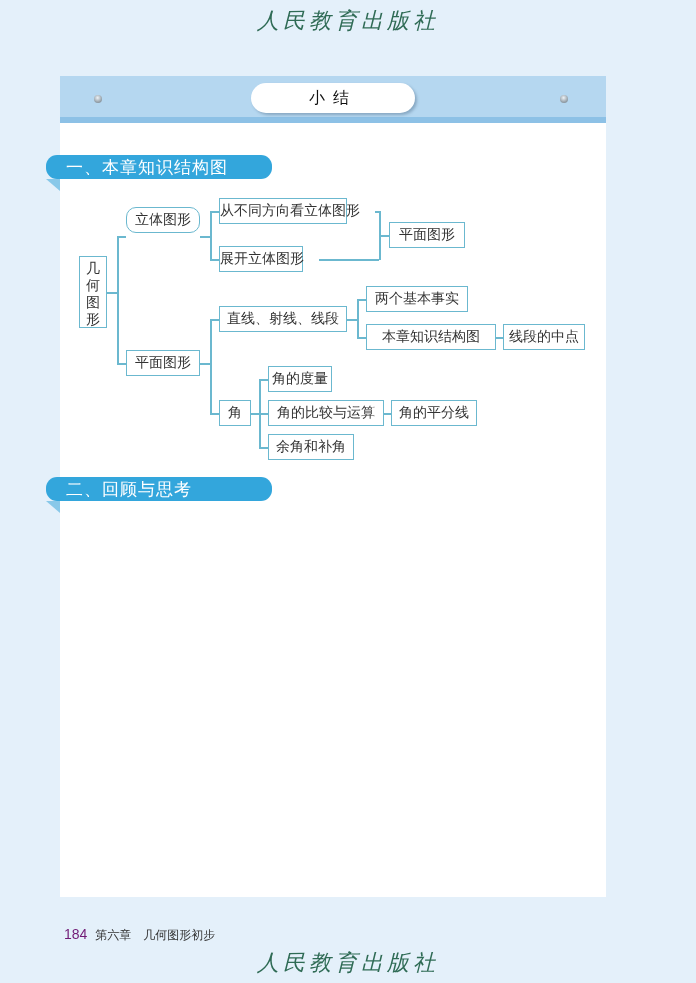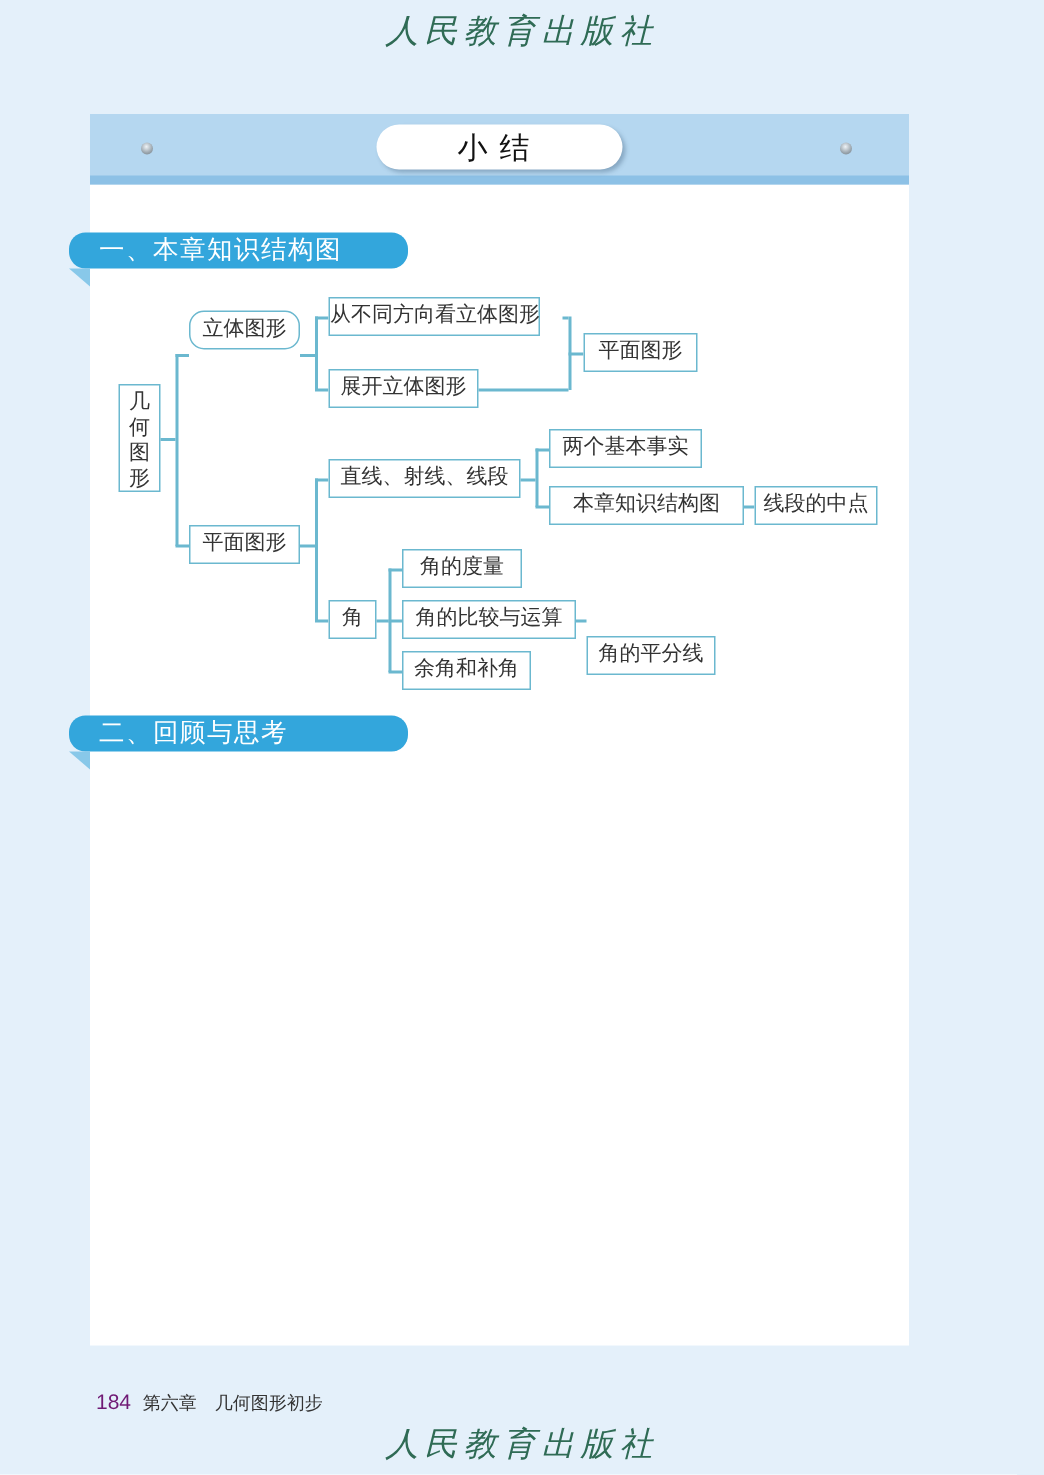--- a/index.html
+++ b/index.html
@@ -4,21 +4,21 @@
 <style>
   html,body{margin:0;padding:0;}
   body{width:696px;height:983px;background:#e4f0fa;position:relative;overflow:hidden;font-family:"DejaVu Serif","Liberation Serif",serif;}
   .publisher{position:absolute;left:0;width:696px;text-align:center;color:#2f6b55;font-family:"DejaVu Serif",serif;font-style:italic;font-size:22px;letter-spacing:4px;}
   .pub-top{top:6px;}
   .pub-bot{top:948px;}
   .card{position:absolute;left:60px;top:76px;width:546px;height:821px;background:#ffffff;}
   .hdr{position:absolute;left:0;top:0;width:546px;height:47px;background:#b5d7f0;}
   .hdr-strip{position:absolute;left:0;top:41px;width:546px;height:6px;background:#8dc1e6;}
   .hole{position:absolute;top:19px;width:8px;height:8px;border-radius:50%;background:radial-gradient(circle at 45% 35%,#eef3f7 0,#9aa5ad 60%,#6f7a83 100%);}
-  .pill{position:absolute;left:191px;top:7px;width:164px;height:30px;border-radius:15px;background:#fff;box-shadow:2px 2px 3px rgba(80,110,140,0.45);text-align:center;line-height:30px;font-size:20px;letter-spacing:8px;color:#111;font-family:"DejaVu Serif",serif;}
+  .pill{position:absolute;left:191px;top:7px;width:164px;height:30px;border-radius:15px;background:#fff;box-shadow:2px 2px 3px rgba(80,110,140,0.45);text-align:center;line-height:30px;font-size:16px;letter-spacing:8px;color:#111;font-family:"DejaVu Serif",serif;}
   .sec{position:absolute;height:24px;background:#33a6dc;color:#fff;font-family:"DejaVu Sans","Liberation Sans",sans-serif;font-size:17px;line-height:24px;padding-left:20px;box-sizing:border-box;letter-spacing:1px;border-radius:11px;}
   .sec-tri{position:absolute;width:0;height:0;border-top:12px solid #88c8e9;border-left:14px solid transparent;}
   .node{position:absolute;border:1.5px solid #6bb8cf;background:#fff;box-sizing:border-box;font-size:14px;color:#333;text-align:center;white-space:nowrap;font-family:"DejaVu Serif",serif;}
   .ln{position:absolute;background:#6bb8cf;}
   .para{position:absolute;left:80px;width:510px;font-size:15px;line-height:28px;color:#222;letter-spacing:3.2px;text-align:justify;font-family:"DejaVu Serif",serif;}
   .para p{margin:0;text-indent:2em;}
   .footer{position:absolute;left:64px;top:926px;font-size:12px;color:#333;font-family:"DejaVu Serif",serif;}
   .footer .pg{font-family:"Liberation Sans",sans-serif;font-size:14px;color:#701a75;margin-right:4px;}
 </style>
 </head>
@@ -44,22 +44,22 @@
   <div class="ln" style="left:107px;top:292px;width:10px;height:1.5px;"></div>
   <div class="ln" style="left:117px;top:236px;width:1.5px;height:128px;"></div>
   <div class="ln" style="left:117px;top:236px;width:9px;height:1.5px;"></div>
   <div class="ln" style="left:117px;top:363px;width:9px;height:1.5px;"></div>
 
   <div class="node" style="left:126px;top:207px;width:74px;height:26px;line-height:23px;border-radius:10px;">立体图形</div>
   <div class="ln" style="left:200px;top:236px;width:10px;height:1.5px;"></div>
   <div class="ln" style="left:210px;top:211px;width:1.5px;height:49px;"></div>
   <div class="ln" style="left:210px;top:211px;width:9px;height:1.5px;"></div>
   <div class="ln" style="left:210px;top:259px;width:9px;height:1.5px;"></div>
-  <div class="node" style="left:219px;top:198px;width:141px;height:26px;line-height:23px;">从不同方向看立体图形</div>
-  <div class="node" style="left:219px;top:246px;width:100px;height:26px;line-height:23px;">展开立体图形</div>
+  <div class="node" style="left:219px;top:198px;width:128px;height:26px;line-height:23px;">从不同方向看立体图形</div>
+  <div class="node" style="left:219px;top:246px;width:84px;height:26px;line-height:23px;">展开立体图形</div>
   <div class="ln" style="left:375px;top:211px;width:4px;height:1.5px;"></div>
   <div class="ln" style="left:319px;top:259px;width:60px;height:1.5px;"></div>
   <div class="ln" style="left:379px;top:211px;width:1.5px;height:49px;"></div>
   <div class="ln" style="left:379px;top:235px;width:10px;height:1.5px;"></div>
   <div class="node" style="left:389px;top:222px;width:76px;height:26px;line-height:23px;">平面图形</div>
 
   <div class="node" style="left:126px;top:350px;width:74px;height:26px;line-height:23px;">平面图形</div>
   <div class="ln" style="left:200px;top:363px;width:10px;height:1.5px;"></div>
   <div class="ln" style="left:210px;top:319px;width:1.5px;height:95px;"></div>
   <div class="ln" style="left:210px;top:319px;width:9px;height:1.5px;"></div>
@@ -74,24 +74,24 @@
   <div class="node" style="left:366px;top:324px;width:130px;height:26px;line-height:23px;">本章知识结构图</div>
   <div class="ln" style="left:496px;top:337px;width:7px;height:1.5px;"></div>
   <div class="node" style="left:503px;top:324px;width:82px;height:26px;line-height:23px;">线段的中点</div>
 
   <div class="node" style="left:219px;top:400px;width:32px;height:26px;line-height:23px;">角</div>
   <div class="ln" style="left:251px;top:413px;width:8px;height:1.5px;"></div>
   <div class="ln" style="left:259px;top:379px;width:1.5px;height:69px;"></div>
   <div class="ln" style="left:259px;top:379px;width:9px;height:1.5px;"></div>
   <div class="ln" style="left:259px;top:413px;width:9px;height:1.5px;"></div>
   <div class="ln" style="left:259px;top:447px;width:9px;height:1.5px;"></div>
-  <div class="node" style="left:268px;top:366px;width:80px;height:26px;line-height:23px;">角的度量</div>
+  <div class="node" style="left:268px;top:366px;width:64px;height:26px;line-height:23px;">角的度量</div>
   <div class="node" style="left:268px;top:400px;width:116px;height:26px;line-height:23px;">角的比较与运算</div>
   <div class="ln" style="left:384px;top:413px;width:7px;height:1.5px;"></div>
-  <div class="node" style="left:391px;top:400px;width:86px;height:26px;line-height:23px;margin-top:24px;">角的平分线</div>
+  <div class="node" style="left:391px;top:400px;width:86px;height:26px;line-height:23px;">角的平分线</div>
   <div class="node" style="left:268px;top:434px;width:86px;height:26px;line-height:23px;">余角和补角</div>
 </div>
 
 <div class="sec" style="left:46px;top:477px;width:226px;">二、回顾与思考</div>
 <div class="sec-tri" style="left:46px;top:501px;"></div>
 
 <div class="para" style="top:522px;">
 </div>
 
 <div class="footer">

